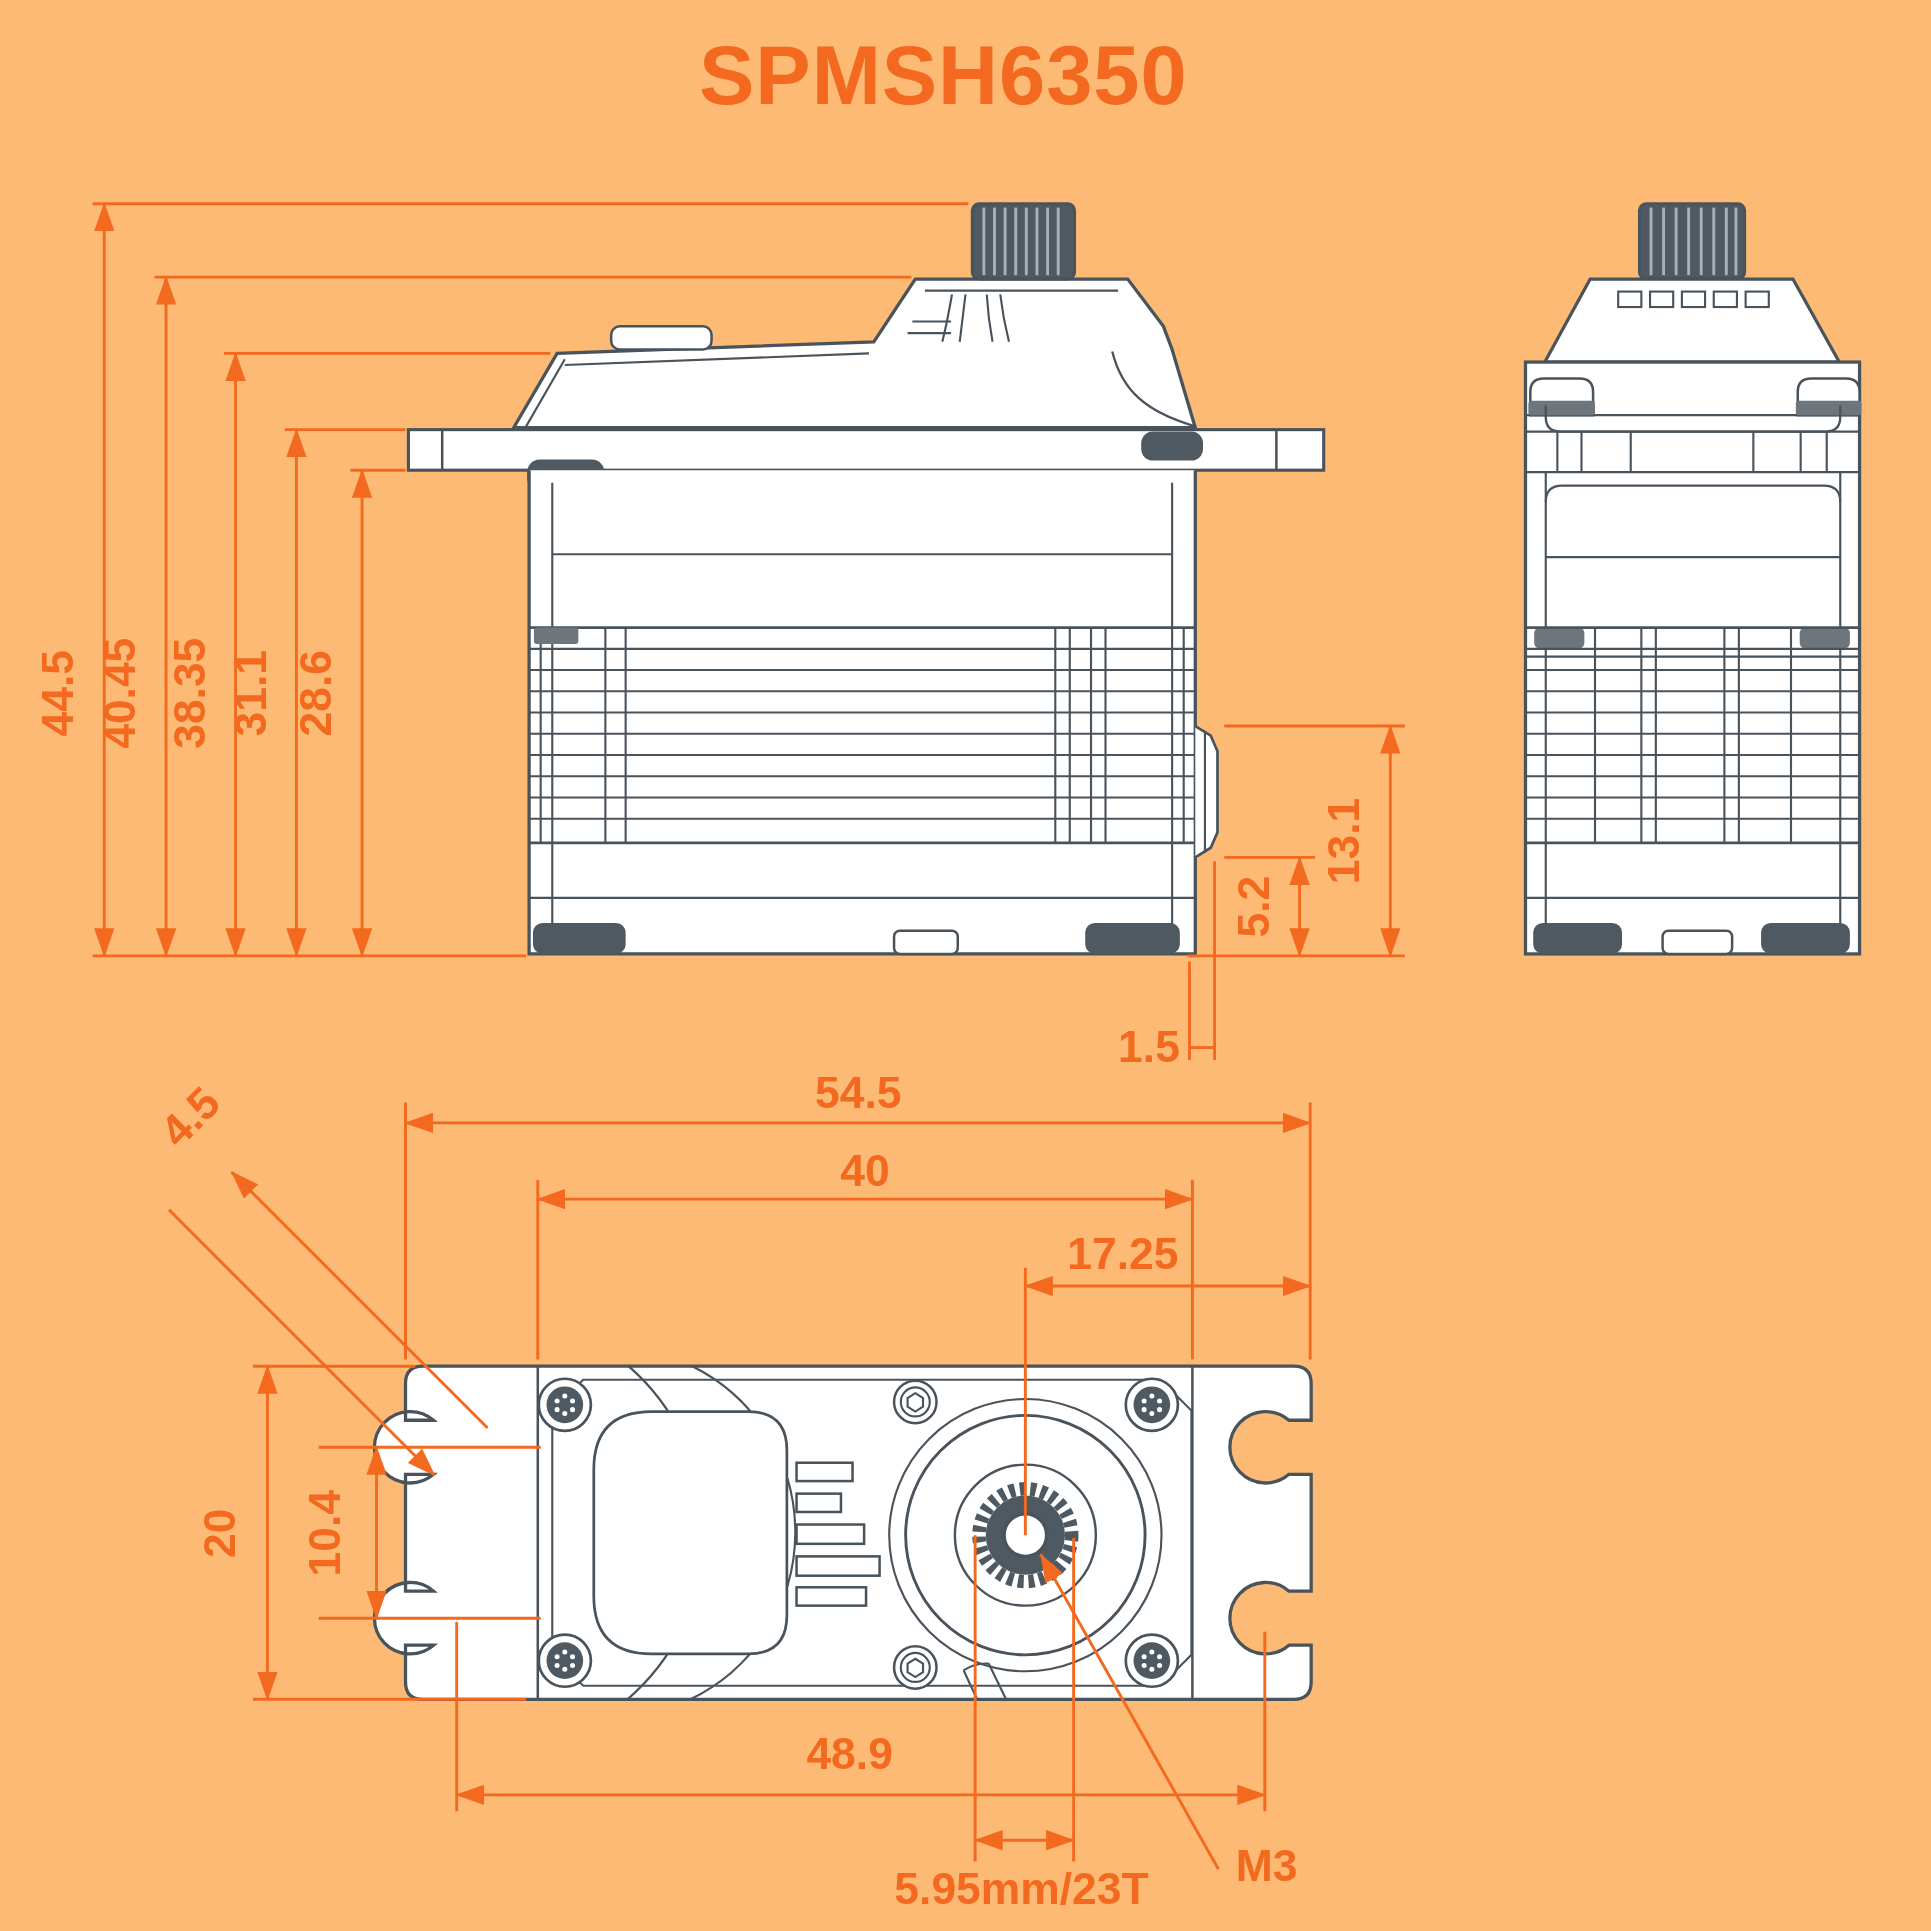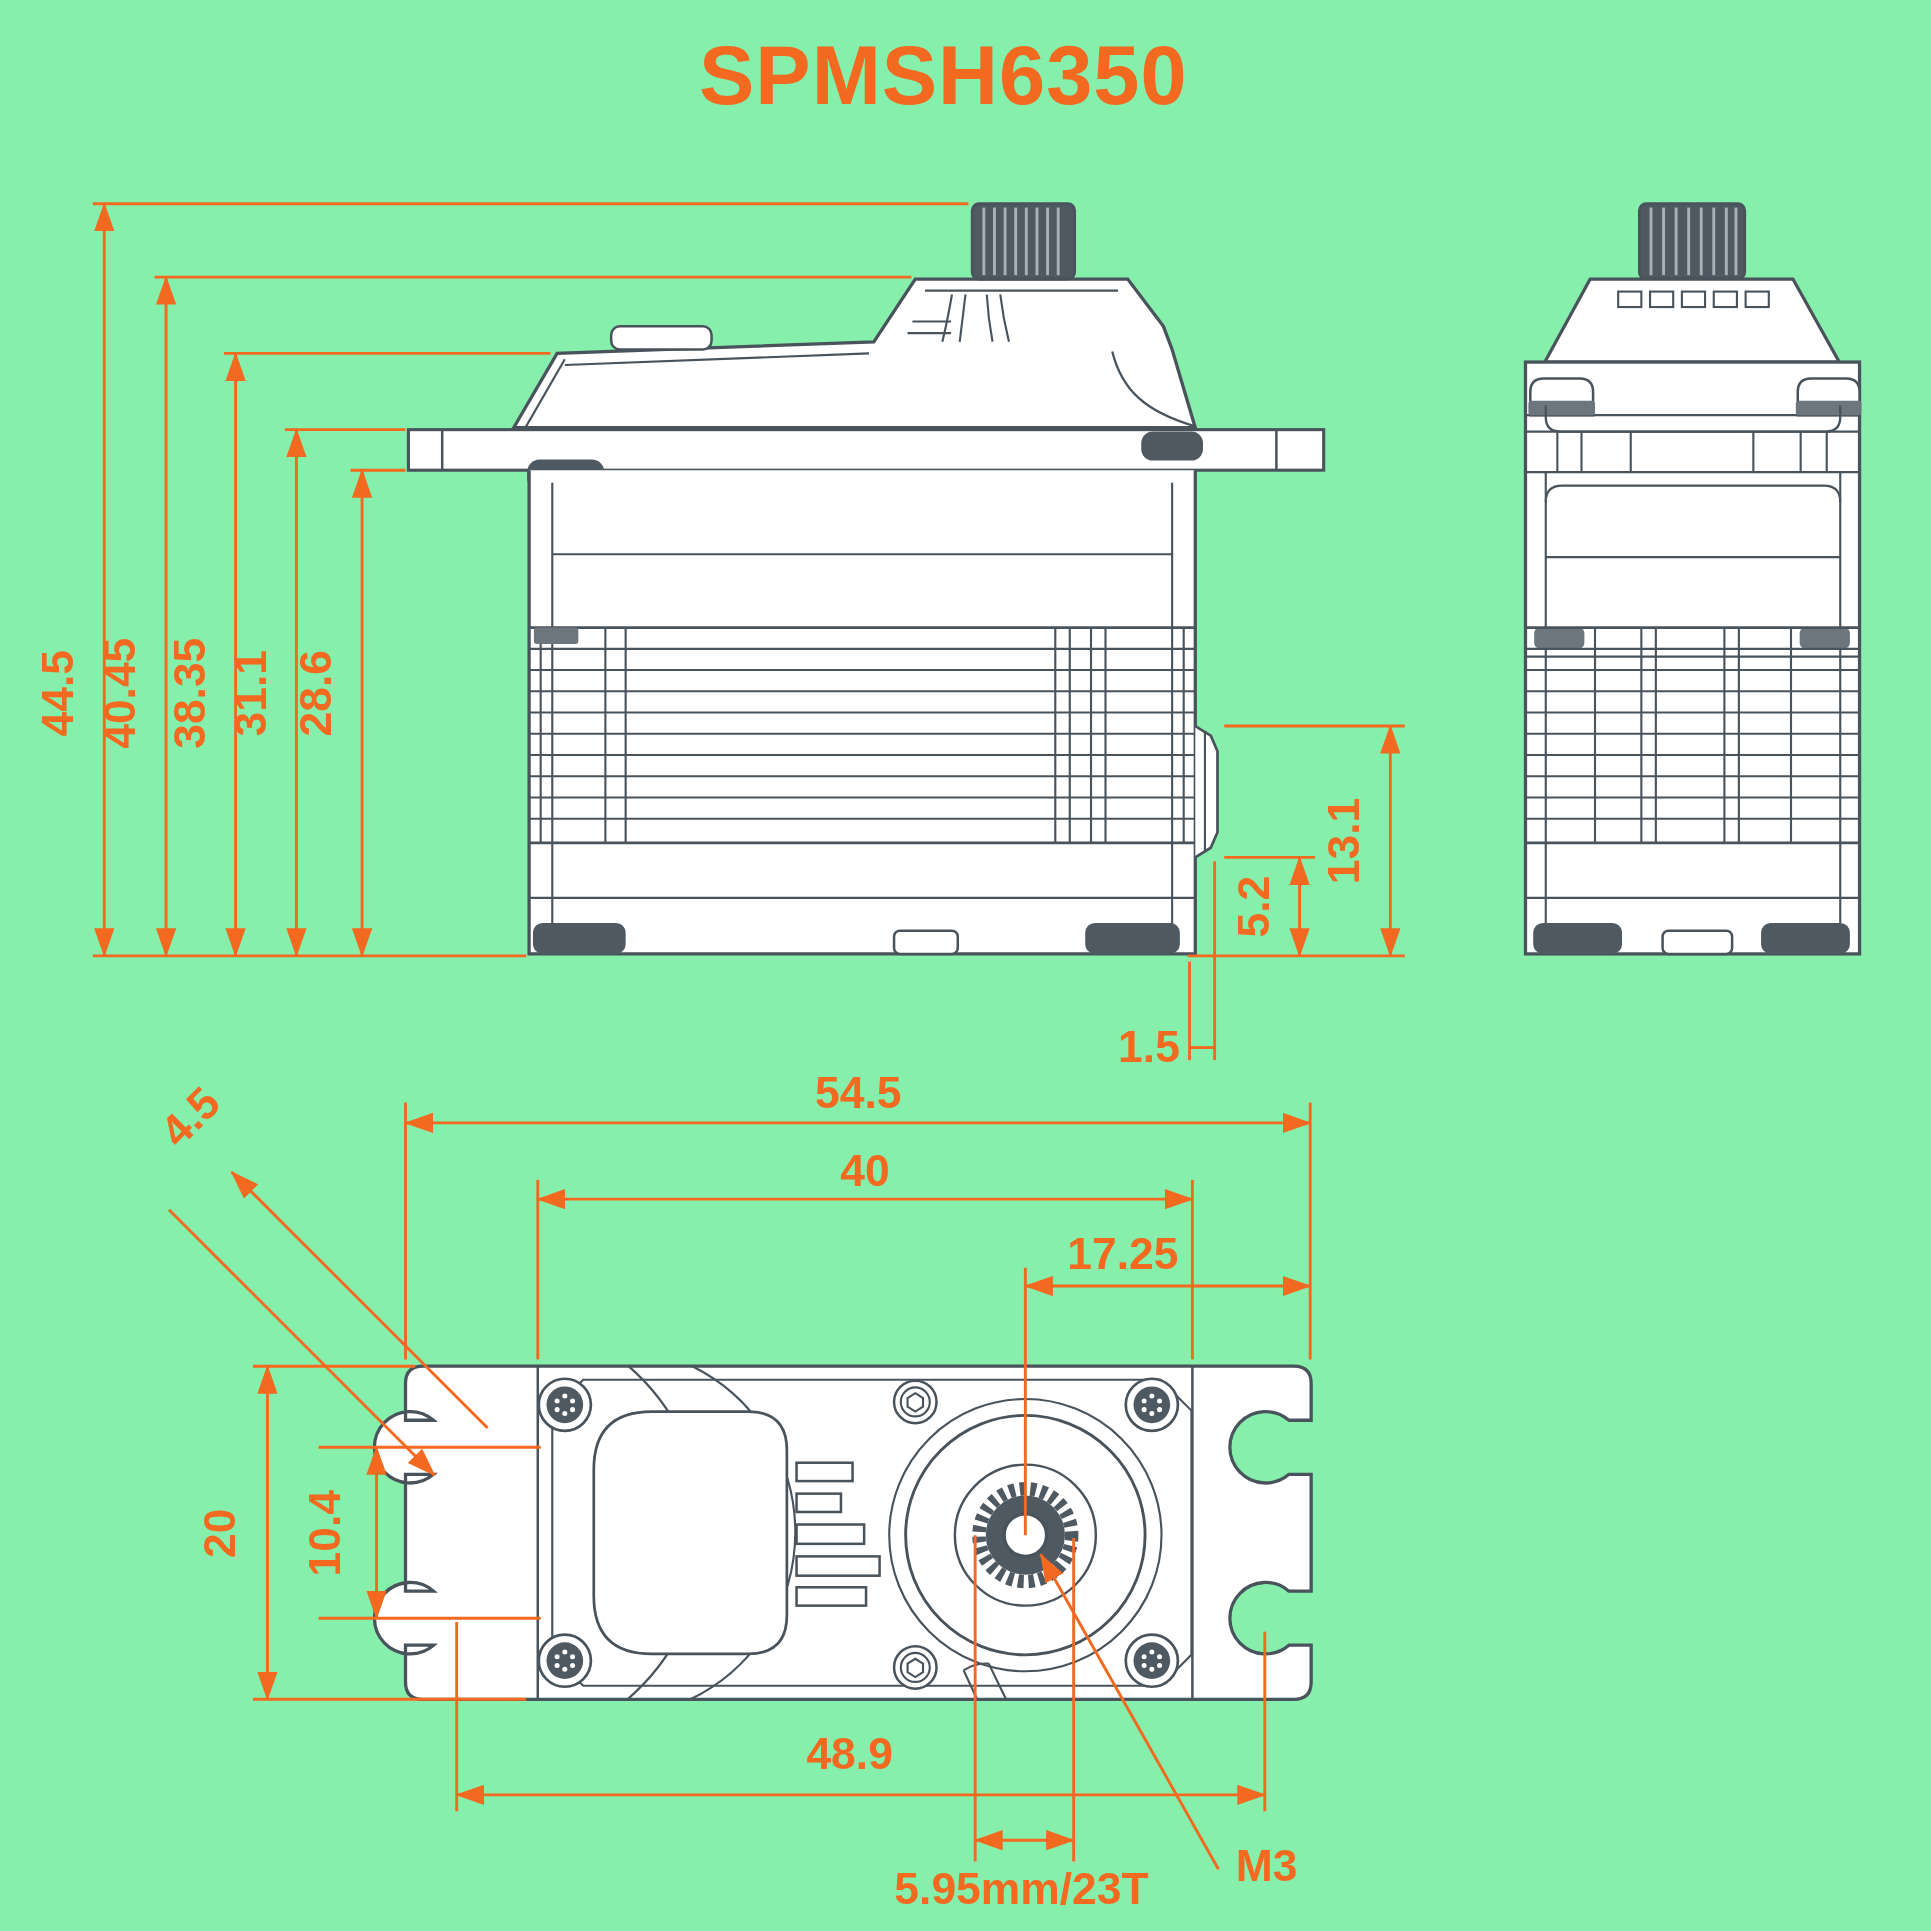--- a/index.html
+++ b/index.html
@@ -1,16 +1,16 @@
 <!DOCTYPE html>
 <html><head>
 <meta charset="utf-8">
 <style>
   html,body{margin:0;padding:0;background:#ffffff;}
-  #stage{width:1931px;height:1931px;position:relative;background:#86efac;}
+  #stage{width:1931px;height:1931px;position:relative;background:#fdba74;}
   svg{display:block;}
   svg text{font-family:"Liberation Sans", sans-serif;font-weight:bold;fill:#F2691F;}
   .ttl{font-size:86px;letter-spacing:1px;}
   .dt{font-size:46px;}
   .ln{stroke:#49535C;fill:none;}
   .lnw{stroke:#49535C;fill:#ffffff;}
   .dk{fill:#4F5961;stroke:none;}
   .mg{fill:#6E767D;stroke:none;}
   .dim{stroke:#F2691F;fill:none;stroke-width:3;}
 </style>

